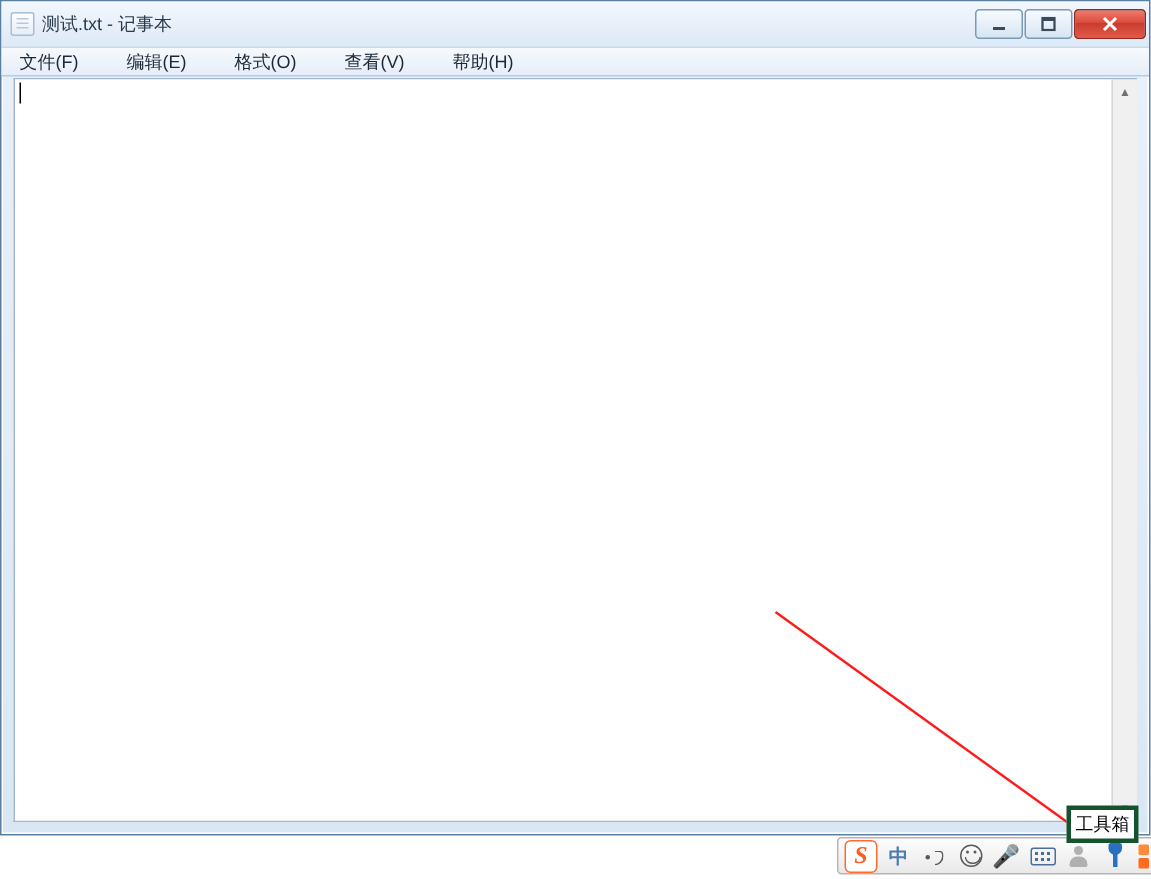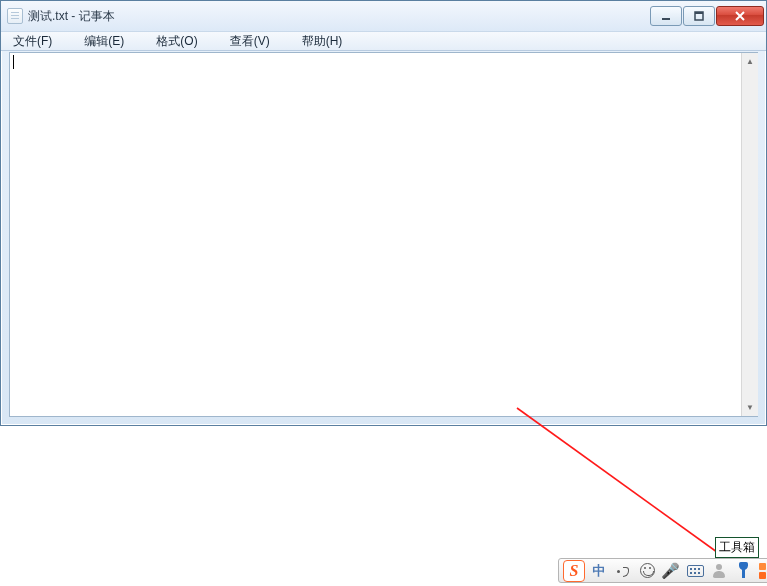--- a/index.html
+++ b/index.html
@@ -1,21 +1,21 @@
 <!DOCTYPE html>
 <html><head>
 <meta charset="utf-8">
 <style>
 * { margin: 0; padding: 0; box-sizing: border-box; }
 html, body { width: 767px; height: 586px; font-family: "Microsoft YaHei", "SimSun", Tahoma, sans-serif; font-size: 12px; overflow: hidden; background: #fff; }
 
 .window {
   position: absolute;
   top: 0; left: 0;
-  width: 767px; height: 426px;
+  width: 767px; height: 557px;
   border: 1px solid #5a7fa0;
   background: linear-gradient(#e8f1fb, #d9e7f5);
   box-shadow: 0 0 0 1px #fff inset;
 }
 
 .titlebar {
   height: 30px;
   display: flex;
   align-items: center;
   padding: 0 2px 0 6px;
@@ -105,21 +105,21 @@
 .annotation-arrow {
   position: absolute;
   top: 0; left: 0; width: 767px; height: 586px;
   pointer-events: none;
 }
 
 .tooltip {
   position: absolute;
   right: 8px; top: 537px;
   background: #fff;
-  border: 1px solid #14532d;
+  border: 3px solid #14532d;
   padding: 1px 3px;
   font-size: 12px;
   color: #000;
   z-index: 10;
 }
 
 .ime-bar {
   position: absolute;
   left: 558px; top: 558px;
   height: 25px;

